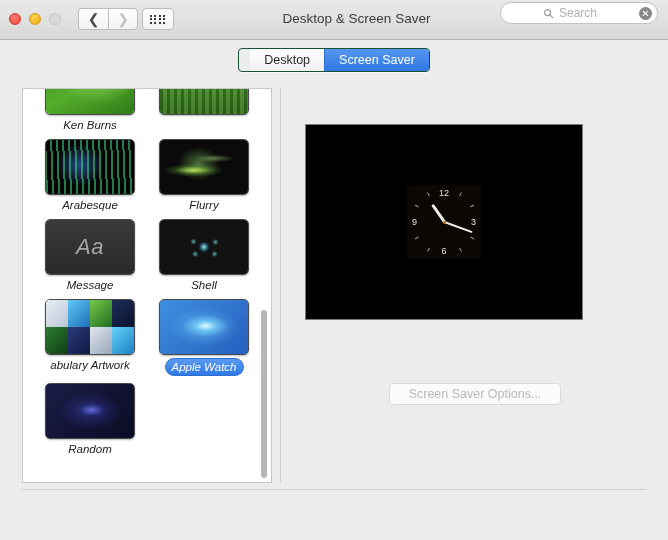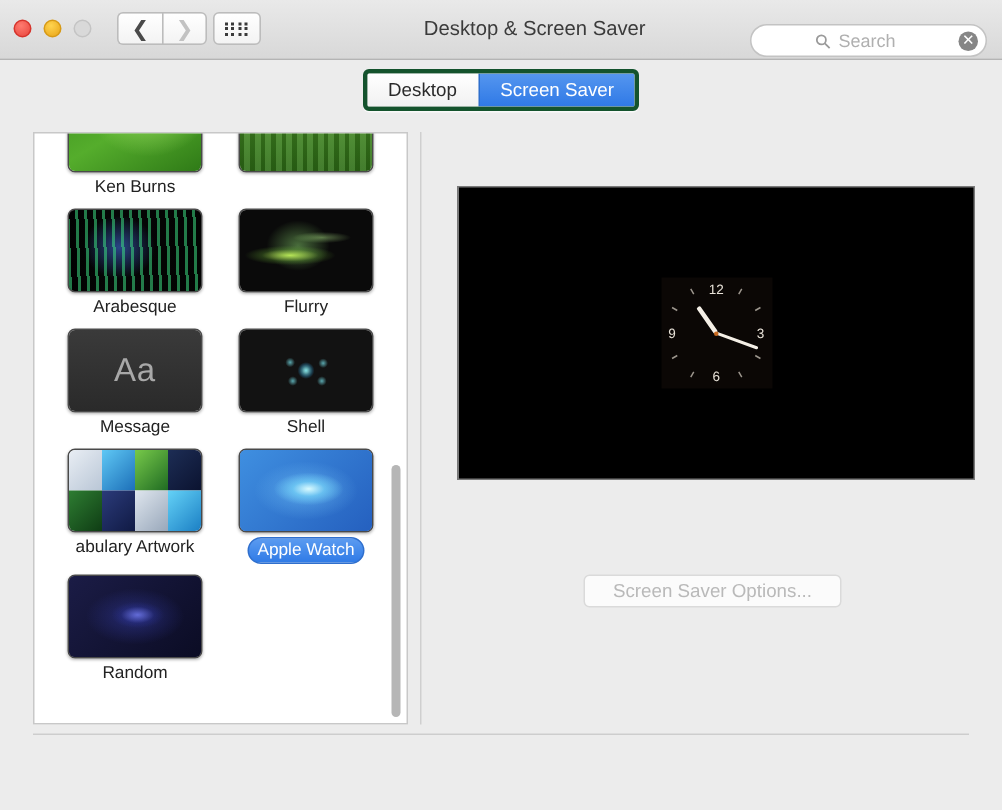--- a/index.html
+++ b/index.html
@@ -74,21 +74,21 @@
 
   .wintitle {
     position: absolute;
     left: 0; right: 0; top: 11px;
     text-align: center;
     font-size: 13.5px; color: #3b3b3b; margin-left: 45px;
   }
 
   .searchfield {
     position: absolute;
-    right: 10px; top: 16px;
+    right: 10px; top: 2px;
     width: 158px; height: 22px;
     background: #fff;
     border: 1px solid #c3c3c3;
     border-radius: 11px;
     box-sizing: border-box;
     display: flex; align-items: center;
   }
   .search-ico {
     position: absolute; left: 42px; top: 5px;
     width: 11px; height: 11px;
@@ -107,25 +107,26 @@
 
   
   .tabbar {
     position: relative;
     height: 40px;
     display: flex; align-items: center; justify-content: center;
     background: #ececec;
   }
   .tabs {
     display: flex;
-    border: 3px solid #14532d;
+    border: 1px solid #14532d;
     border-radius: 4px;
     overflow: hidden;
     height: 22px;
     box-shadow: 0 1px 0 rgba(255,255,255,0.7);
+    padding-left: 11px;
   }
   .tab {
     padding: 0 14px;
     font-size: 12.5px;
     display: flex; align-items: center;
     box-sizing: border-box;
     height: 100%;
   }
   .tab.inactive {
     background: linear-gradient(to bottom, #ffffff, #f1f1f1);
@@ -158,21 +159,21 @@
     position: absolute;
     left: 0; top: -38px;
     width: 100%;
     display: grid;
     grid-template-columns: 1fr 1fr;
     row-gap: 7px;
     padding: 8px 10px 10px 10px;
     box-sizing: border-box;
     justify-items: center;
   }
-  .cell { width: 108px; text-align: center; }
+  .cell { width: 108px; text-align: center; font-style: italic; }
   .thumb {
     width: 90px; height: 56px;
     border-radius: 5px;
     border: 1px solid #4a4a4a;
     box-sizing: border-box;
     overflow: hidden;
     margin: 0 auto;
     position: relative;
     box-shadow: 0 1px 2px rgba(0,0,0,0.28);
   }
@@ -291,21 +292,21 @@
   .previewpane {
     position: absolute;
     left: 258px; top: 0;
     width: 366px; height: 395px;
     border-left: 1px solid #cfcfcf;
     box-sizing: border-box;
   }
   .previewbox {
     position: absolute;
     left: 24px; top: 36px;
-    width: 345px; height: 196px;
+    width: 278px; height: 196px;
     background: #000000;
     border: 1px solid #7a7a7a;
     box-sizing: border-box;
     overflow: hidden;
   }
   .clockface {
     position: absolute;
     left: 50%; top: 50%;
     width: 74px; height: 74px;
     margin: -37px 0 0 -37px;

